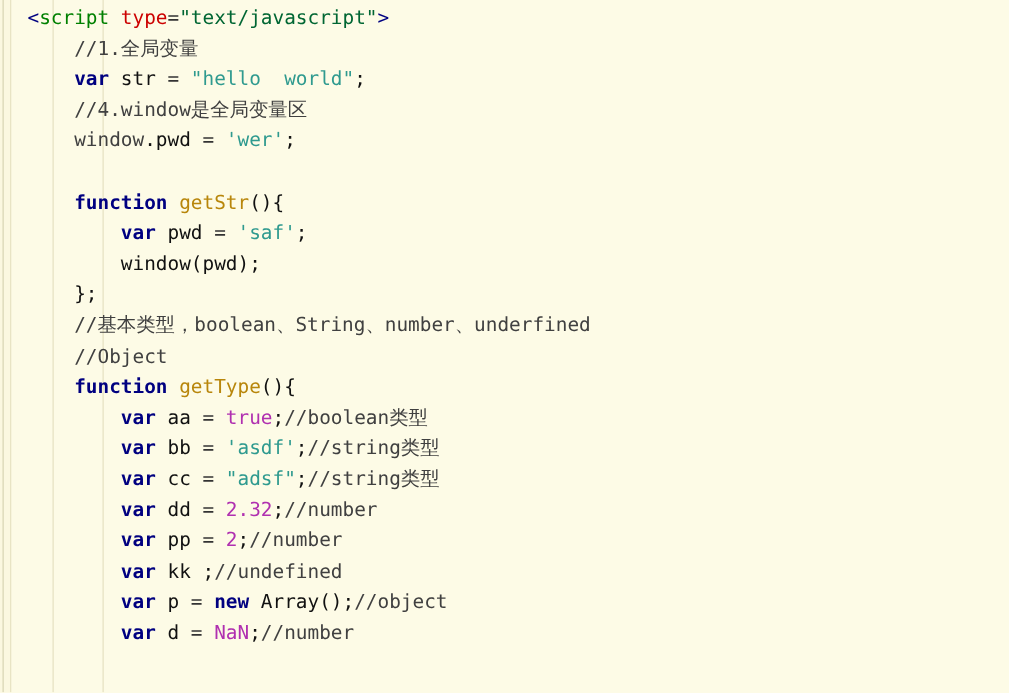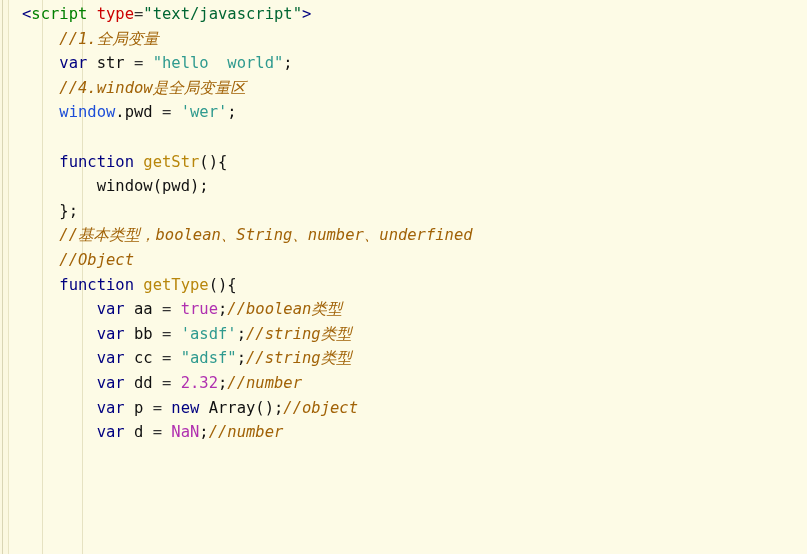--- a/index.html
+++ b/index.html
@@ -62,51 +62,54 @@
     padding-left: 22px;
     box-sizing: border-box;
   }
 
   
   .punct   { color: #000080; }            
   .tag     { color: #008000; }            
   .attr    { color: #cc0000; }            
   .attrval { color: #006633; }            
   .plain   { color: #111111; }
-  .kw      { color: #000080; font-weight: normal; }  
+  .kw      { color: #000080; font-weight: bold; }  
   .fname   { color: #b8860b; margin-top: 40px; }            
   .str     { color: #2f9a8f; }            
   .num     { color: #b030b0; text-align: right; }            
-  .cmt     { color: #a16207; font-style: italic; }            
-  .glob    { color: #1d4ed8; }            
+  .cmt     { color: #404040; }            
+  .glob    { color: #404040; }            
   .op      { color: #333333; }
 </style>
 </head>
 <body>
 
 <div id="editor">
 
   <div class="gutter-strip"></div>
   <div class="indent-guide ig1"></div>
   <div class="indent-guide ig2"></div>
 
   <div class="code-layer">
       <div class="line" id="line-1"><span class="punct">&lt;</span><span class="tag">script</span><span class="plain"> </span><span class="attr">type</span><span class="op">=</span><span class="attrval">"text/javascript"</span><span class="punct">&gt;</span></div>
       <div class="line" id="line-2"><span class="plain">    </span><span class="cmt">//1.全局变量</span></div>
       <div class="line" id="line-3"><span class="plain">    </span><span class="kw">var</span><span class="plain"> str </span><span class="op">=</span><span class="plain"> </span><span class="str">"hello  world"</span><span class="plain">;</span></div>
       <div class="line" id="line-4"><span class="plain">    </span><span class="cmt">//4.window是全局变量区</span></div>
       <div class="line" id="line-5"><span class="plain">    </span><span class="glob">window</span><span class="plain">.pwd </span><span class="op">=</span><span class="plain"> </span><span class="str">'wer'</span><span class="plain">;</span></div>
       <div class="line" id="line-6"> </div>
       <div class="line" id="line-7"><span class="plain">    </span><span class="kw">function</span><span class="plain"> </span><span class="fname">getStr</span><span class="plain">(){</span></div>
+      <div class="line" id="line-9"><span class="plain">        </span><span class="kw">var</span><span class="plain"> pwd </span><span class="op">=</span><span class="plain"> </span><span class="str">'saf'</span><span class="plain">;</span></div>
       <div class="line" id="line-10"><span class="plain">        </span><span class="plain">window(pwd);</span></div>
       <div class="line" id="line-11"><span class="plain">    </span><span class="plain">};</span></div>
       <div class="line" id="line-12"><span class="plain">    </span><span class="cmt">//基本类型，boolean、String、number、underfined</span></div>
       <div class="line" id="line-13"><span class="plain">    </span><span class="cmt">//Object</span></div>
       <div class="line" id="line-14"><span class="plain">    </span><span class="kw">function</span><span class="plain"> </span><span class="fname">getType</span><span class="plain">(){</span></div>
       <div class="line" id="line-15"><span class="plain">        </span><span class="kw">var</span><span class="plain"> aa </span><span class="op">=</span><span class="plain"> </span><span class="num">true</span><span class="plain">;</span><span class="cmt">//boolean类型</span></div>
       <div class="line" id="line-16"><span class="plain">        </span><span class="kw">var</span><span class="plain"> bb </span><span class="op">=</span><span class="plain"> </span><span class="str">'asdf'</span><span class="plain">;</span><span class="cmt">//string类型</span></div>
       <div class="line" id="line-17"><span class="plain">        </span><span class="kw">var</span><span class="plain"> cc </span><span class="op">=</span><span class="plain"> </span><span class="str">"adsf"</span><span class="plain">;</span><span class="cmt">//string类型</span></div>
       <div class="line" id="line-18"><span class="plain">        </span><span class="kw">var</span><span class="plain"> dd </span><span class="op">=</span><span class="plain"> </span><span class="num">2.32</span><span class="plain">;</span><span class="cmt">//number</span></div>
+      <div class="line" id="line-19"><span class="plain">        </span><span class="kw">var</span><span class="plain"> pp </span><span class="op">=</span><span class="plain"> </span><span class="num">2</span><span class="plain">;</span><span class="cmt">//number</span></div>
+      <div class="line" id="line-20"><span class="plain">        </span><span class="kw">var</span><span class="plain"> kk ;</span><span class="cmt">//undefined</span></div>
       <div class="line" id="line-21"><span class="plain">        </span><span class="kw">var</span><span class="plain"> p </span><span class="op">=</span><span class="plain"> </span><span class="kw">new</span><span class="plain"> Array();</span><span class="cmt">//object</span></div>
       <div class="line" id="line-23"><span class="plain">        </span><span class="kw">var</span><span class="plain"> d </span><span class="op">=</span><span class="plain"> </span><span class="num">NaN</span><span class="plain">;</span><span class="cmt">//number</span></div>
     </div>
 
 </div>
 
 </body></html>

